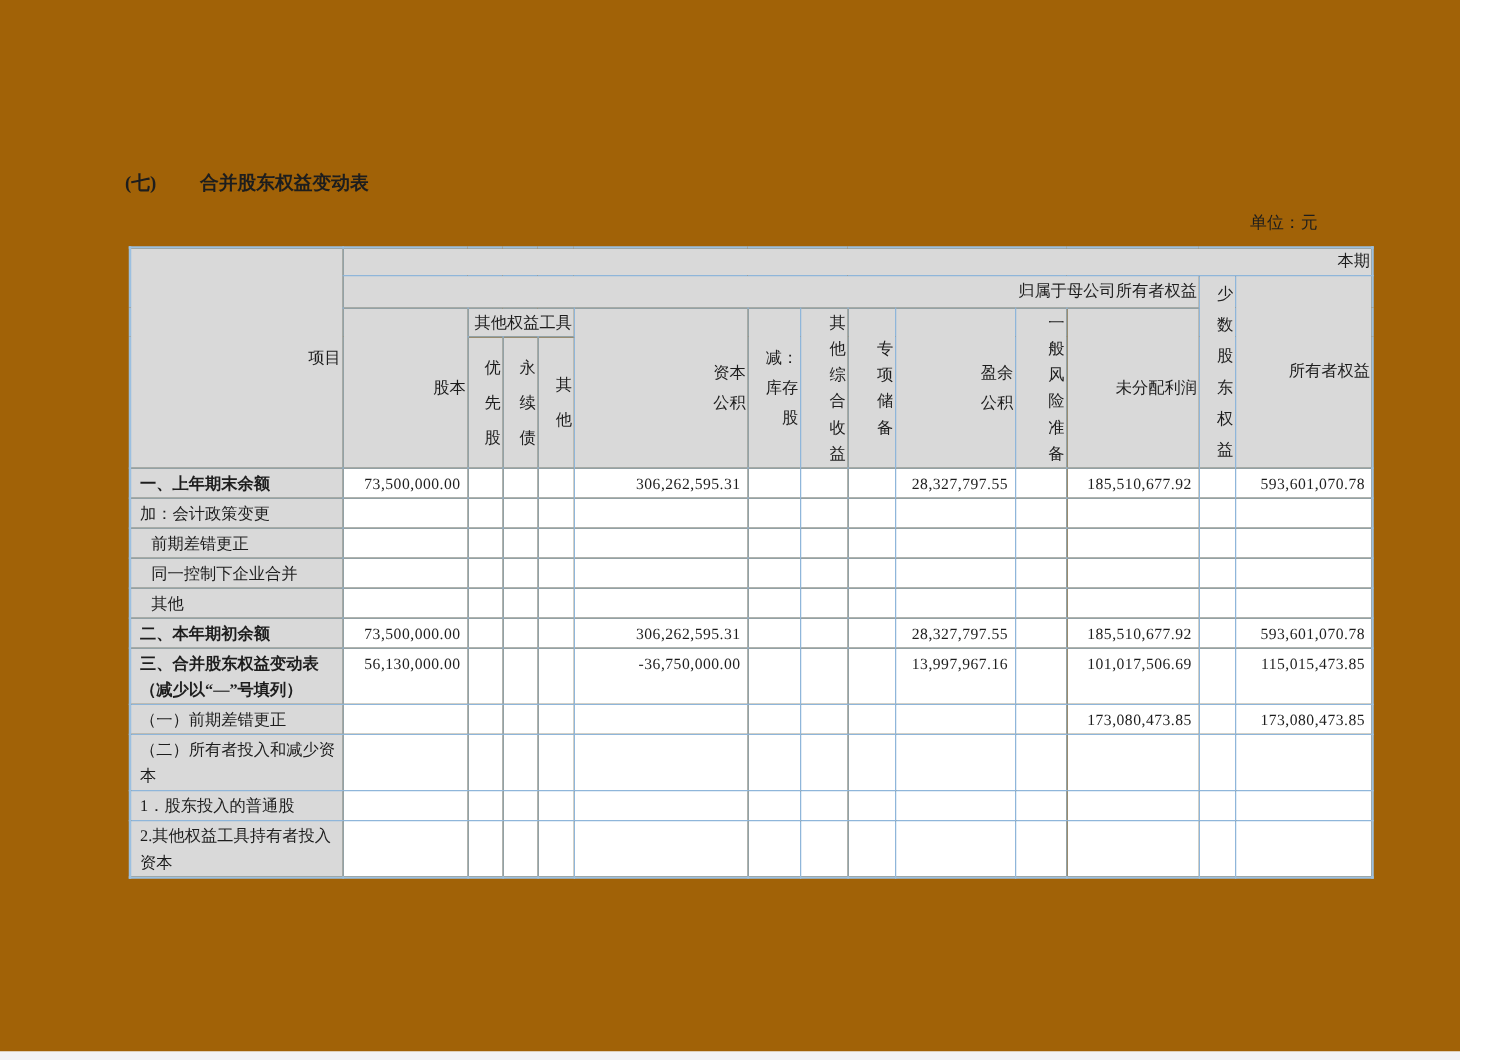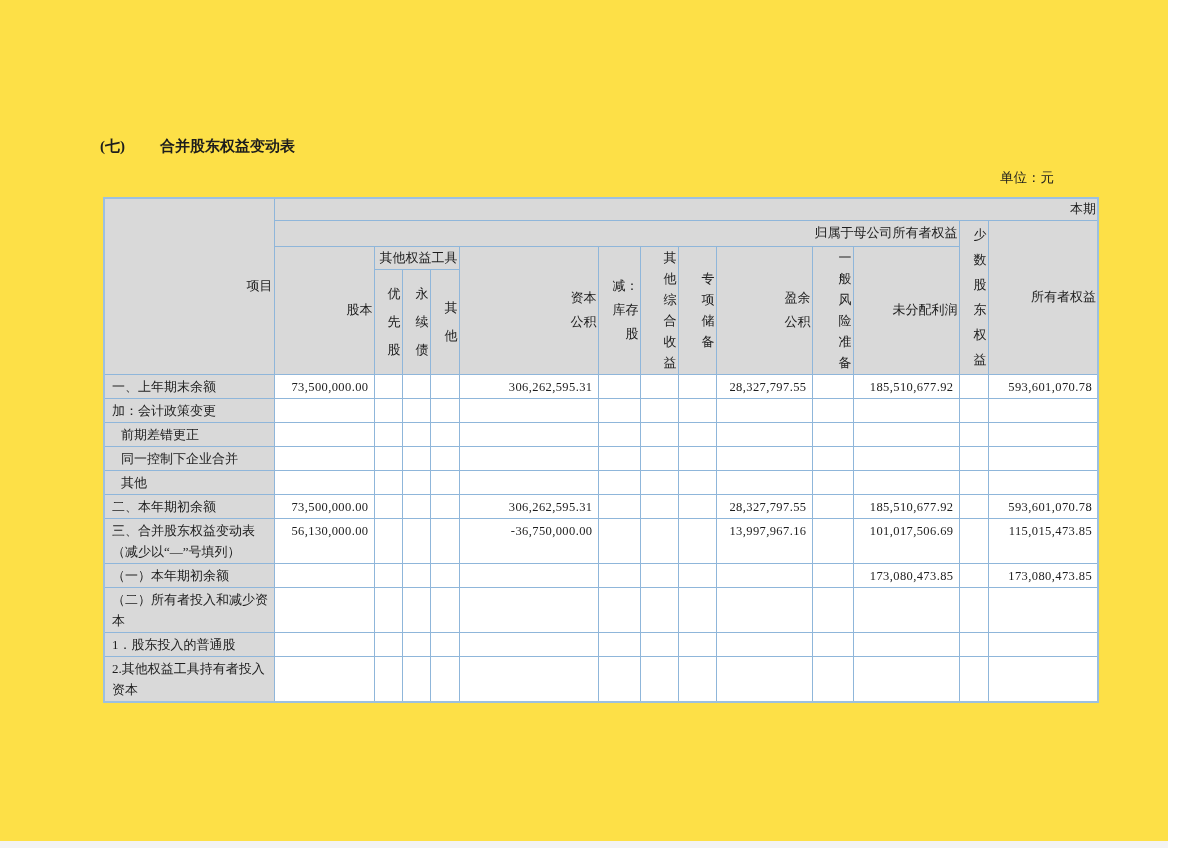--- a/index.html
+++ b/index.html
@@ -1,17 +1,17 @@
 <!DOCTYPE html>
 <html><head>
 <meta charset="utf-8">
 <style>
   html,body{margin:0;padding:0;background:#ffffff;}
   .page{
-    position:relative;width:1168px;height:848px;background:#fde047;overflow:hidden;
+    position:relative;width:1168px;height:848px;background:#a16207;overflow:hidden;
     font-family:"Liberation Serif","DejaVu Serif",serif;color:#1d1d1d;
   }
   .doc-title{position:absolute;left:100px;top:137px;font-size:15px;font-weight:bold;}
   .doc-title .sec{display:inline-block;min-width:60px;}
   .unit{position:absolute;top:169px;right:114px;font-size:13.5px;}
   table.eq{
     position:absolute;left:103px;top:197px;width:994px;
     border-collapse:collapse;table-layout:fixed;
     border:2px solid #9cc0e0;
   }
@@ -27,21 +27,21 @@
   .lh28{line-height:28px;}
   .hr-a{height:22px;}
   .hr-b{height:26px;}
   .hr-c{height:23px;}
   .hr-d{height:105px;}
   .eq tbody tr{height:24px;}
   .eq td.lbl{
     background:#d9d9d9;font-size:13px;text-align:left;
     padding:1px 4px 1px 7px;line-height:21px;vertical-align:middle;
   }
-  .eq td.lbl.b{font-weight:normal;margin-top:26px;}
+  .eq td.lbl.b{font-weight:bold;margin-top:26px;}
   .eq td.lbl.ind{padding-left:16px;}
   .eq td.val{
     background:#ffffff;font-size:12.5px;text-align:right;
     padding:2px 5px 0 2px;vertical-align:top;line-height:20px;letter-spacing:0.4px;
   }
   .bottom-strip{position:absolute;left:0;bottom:0;width:100%;height:7px;background:#f3f3f5;}
 </style>
 </head>
 <body>
 
@@ -231,21 +231,21 @@
           <td class="val"></td>
           <td class="val"></td>
           <td class="val"></td>
           <td class="val">13,997,967.16</td>
           <td class="val"></td>
           <td class="val">101,017,506.69</td>
           <td class="val"></td>
           <td class="val">115,015,473.85</td>
         </tr>
         <tr>
-          <td class="lbl">（一）本年期初余额</td>
+          <td class="lbl">（一）前期差错更正</td>
           <td class="val"></td>
           <td class="val"></td>
           <td class="val"></td>
           <td class="val"></td>
           <td class="val"></td>
           <td class="val"></td>
           <td class="val"></td>
           <td class="val"></td>
           <td class="val"></td>
           <td class="val"></td>

